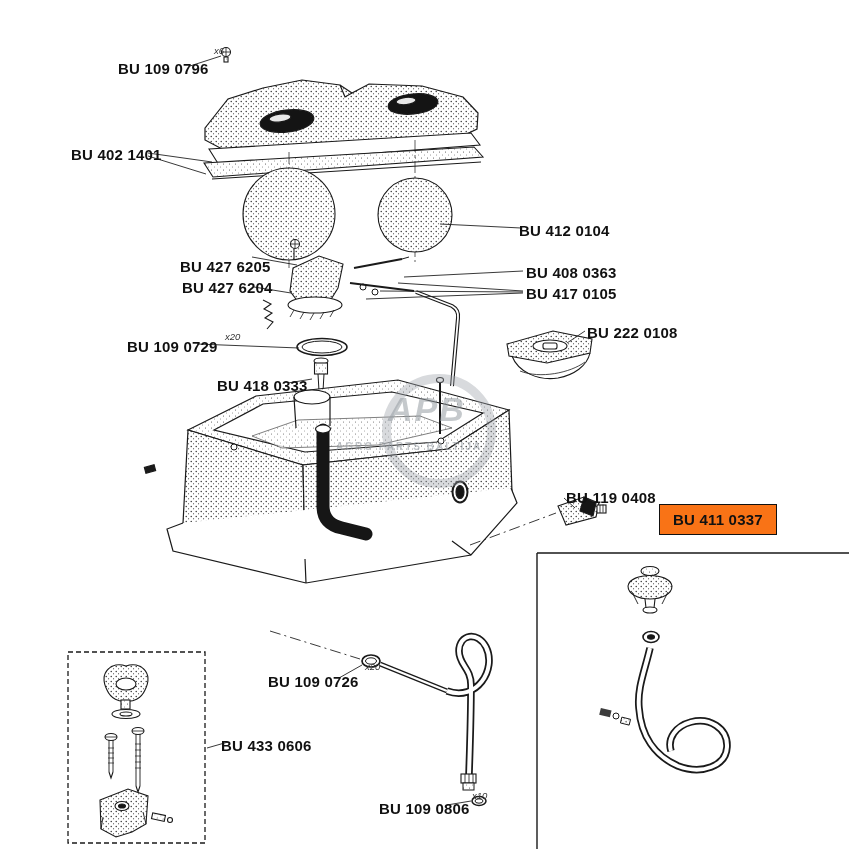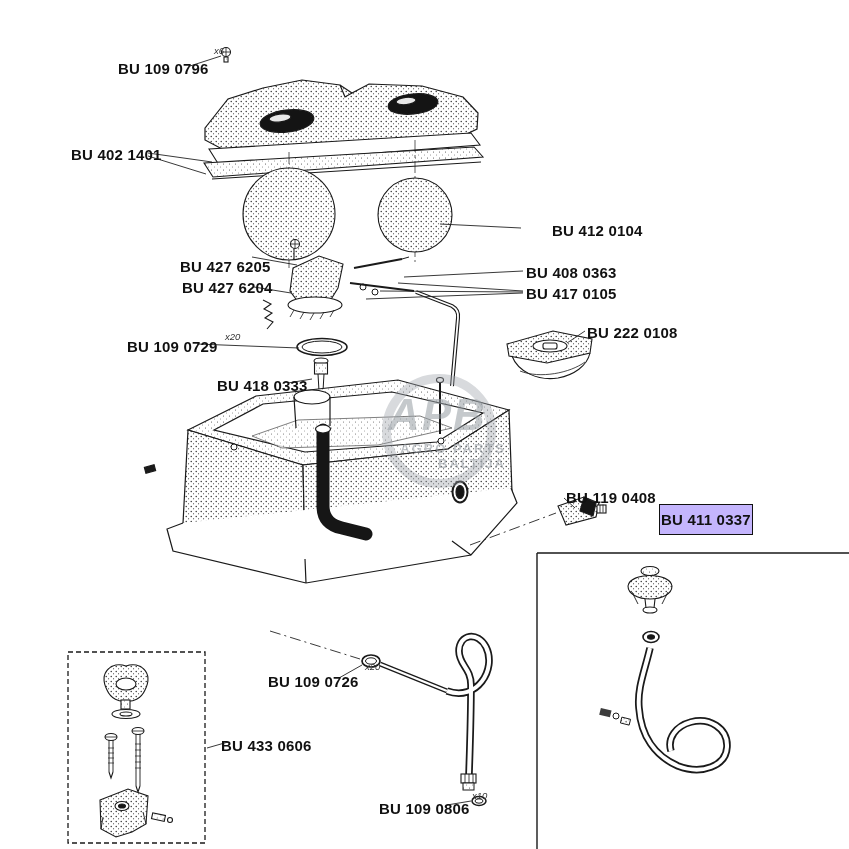--- a/index.html
+++ b/index.html
@@ -2,28 +2,28 @@
 <html><head>
 <meta charset="utf-8">
 <style>
   html,body{margin:0;padding:0;background:#fff;}
   #stage{position:relative;width:849px;height:849px;background:#fff;overflow:hidden;
          font-family:"Liberation Sans",sans-serif;}
   #art{position:absolute;left:0;top:0;}
   .lbl{position:absolute;font-weight:bold;font-size:15px;color:#111;white-space:nowrap;
        letter-spacing:.2px;}
   .qty{position:absolute;font-style:italic;font-size:9.5px;color:#333;white-space:nowrap;margin-left:23px;}
-  .boxed{border:1.3px solid #111;padding:6px 1px;text-align:center;background:#c4b5fd;}
+  .boxed{border:1.3px solid #111;padding:6px 13px;text-align:center;background:#f97316;}
   .wm{position:absolute;left:0;top:0;width:849px;height:849px;pointer-events:none;}
   .wm-circle{position:absolute;left:382px;top:374px;width:96px;height:96px;border-radius:50%;
              border:9px solid rgba(158,163,170,.40);}
-  .wm-initials{position:absolute;left:388px;top:390px;font-size:44px;font-weight:bold;
+  .wm-initials{position:absolute;left:388px;top:390px;font-size:34px;font-weight:bold;
                font-style:italic;color:rgba(150,156,163,.55);letter-spacing:2px;}
-  .wm-name{position:absolute;left:336px;top:441px;width:170px;text-align:right;
-           font-size:13px;font-weight:bold;letter-spacing:2px;color:rgba(150,156,163,.60);}
+  .wm-name{position:absolute;left:336px;top:441px;width:170px;text-align:left;
+           font-size:10px;font-weight:bold;letter-spacing:2px;color:rgba(150,156,163,.60);}
 </style>
 </head>
 <body>
 
 <div id="stage">
 
 <svg id="art" width="849" height="849" viewBox="0 0 849 849">
   <defs>
     <pattern id="stip" patternUnits="userSpaceOnUse" width="5" height="5">
       <rect width="5" height="5" fill="#ffffff"></rect>
@@ -224,21 +224,21 @@
   <div class="wm-circle"></div>
   <div class="wm-initials">APB</div>
   <div class="wm-name">AGRO PARTS BALTIJA</div>
 </div>
 
 <div class="qty" style="left:191px;top:45px">x6</div>
 <div class="lbl" style="left:118px;top:60px">BU 109 0796</div>
 
 <div class="lbl" style="left:71px;top:146px">BU 402 1401</div>
 
-<div class="lbl" style="left:552px;top:222px">BU 412 0104</div>
+<div class="lbl" style="left:519px;top:222px">BU 412 0104</div>
 
 <div class="lbl" style="left:180px;top:258px">BU 427 6205</div>
 <div class="lbl" style="left:182px;top:279px">BU 427 6204</div>
 
 <div class="lbl" style="left:526px;top:264px">BU 408 0363</div>
 <div class="lbl" style="left:526px;top:285px">BU 417 0105</div>
 
 <div class="qty" style="left:202px;top:331px">x20</div>
 <div class="lbl" style="left:127px;top:338px">BU 109 0729</div>
 

